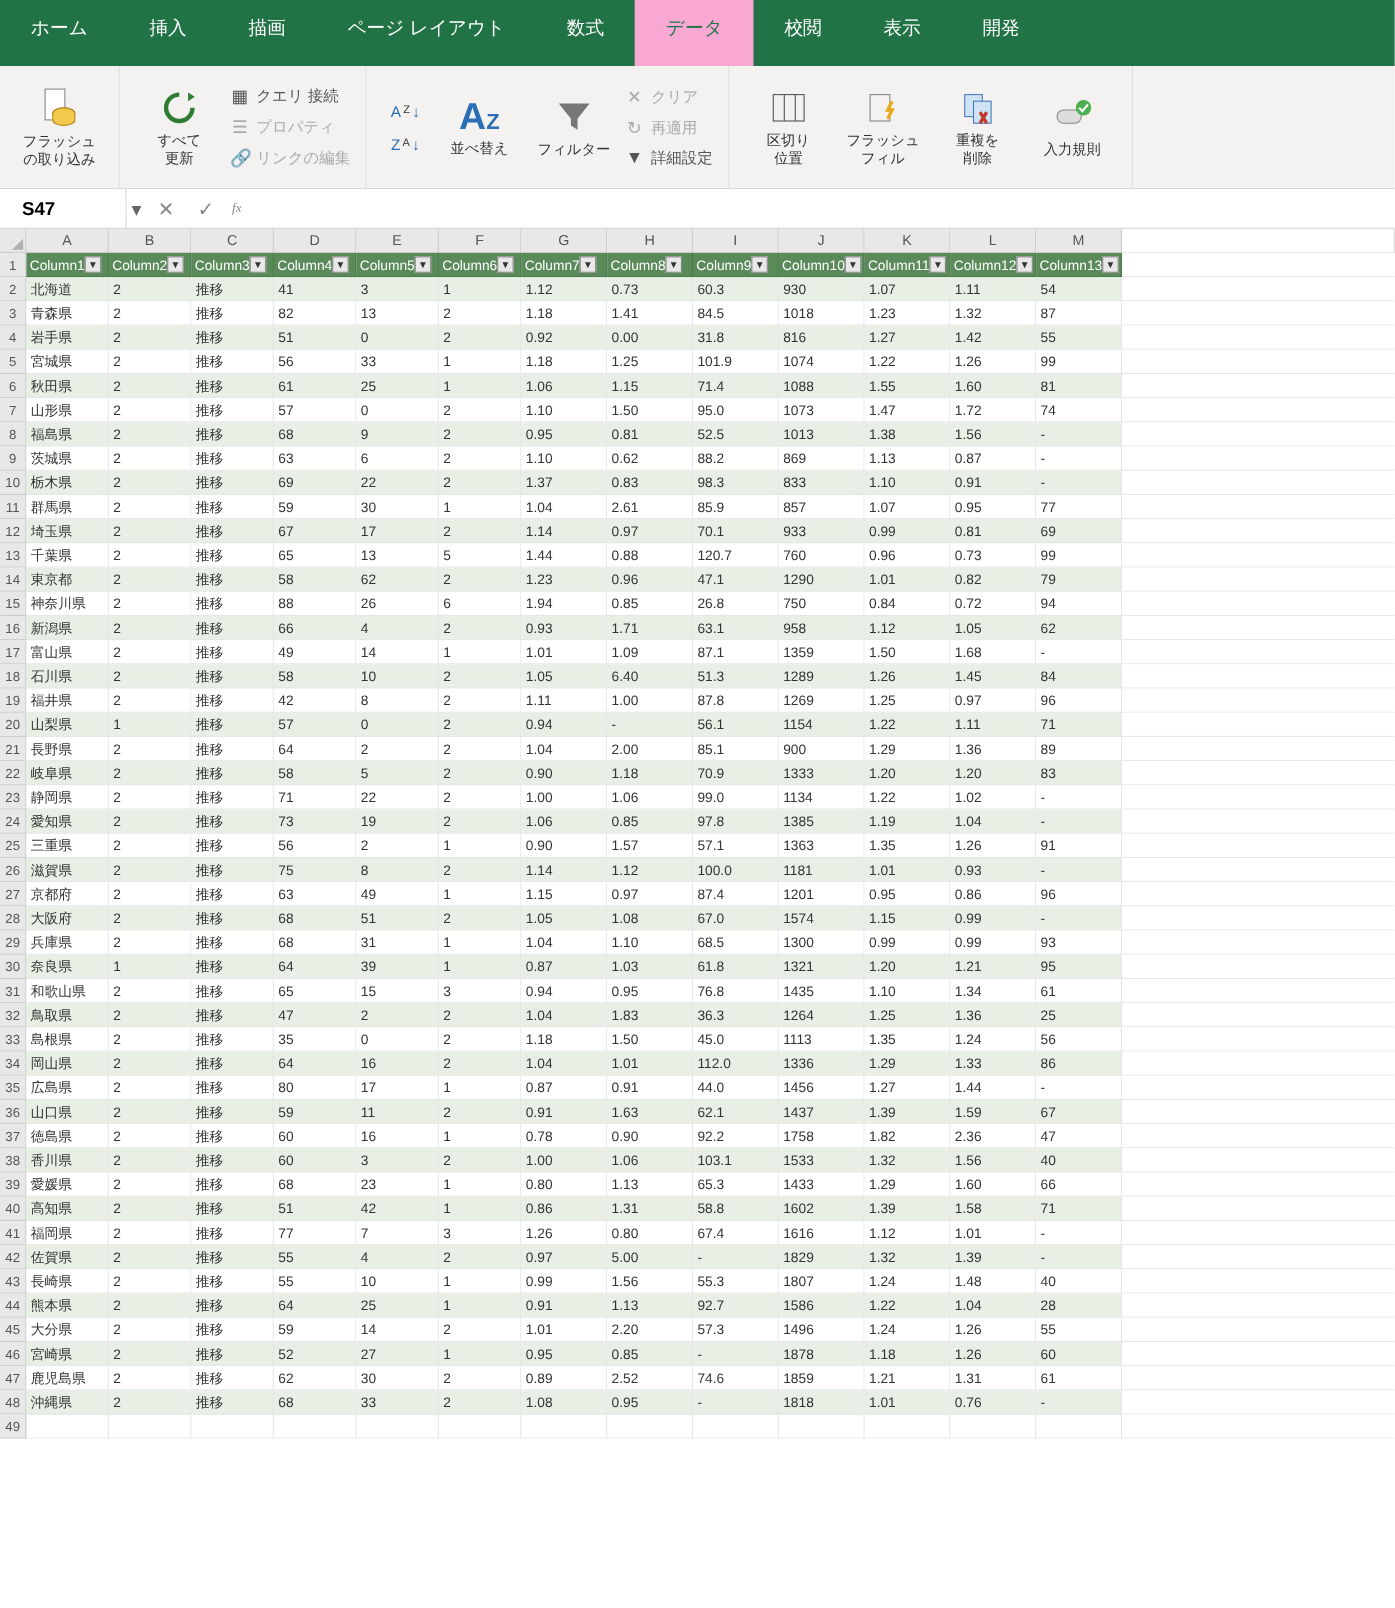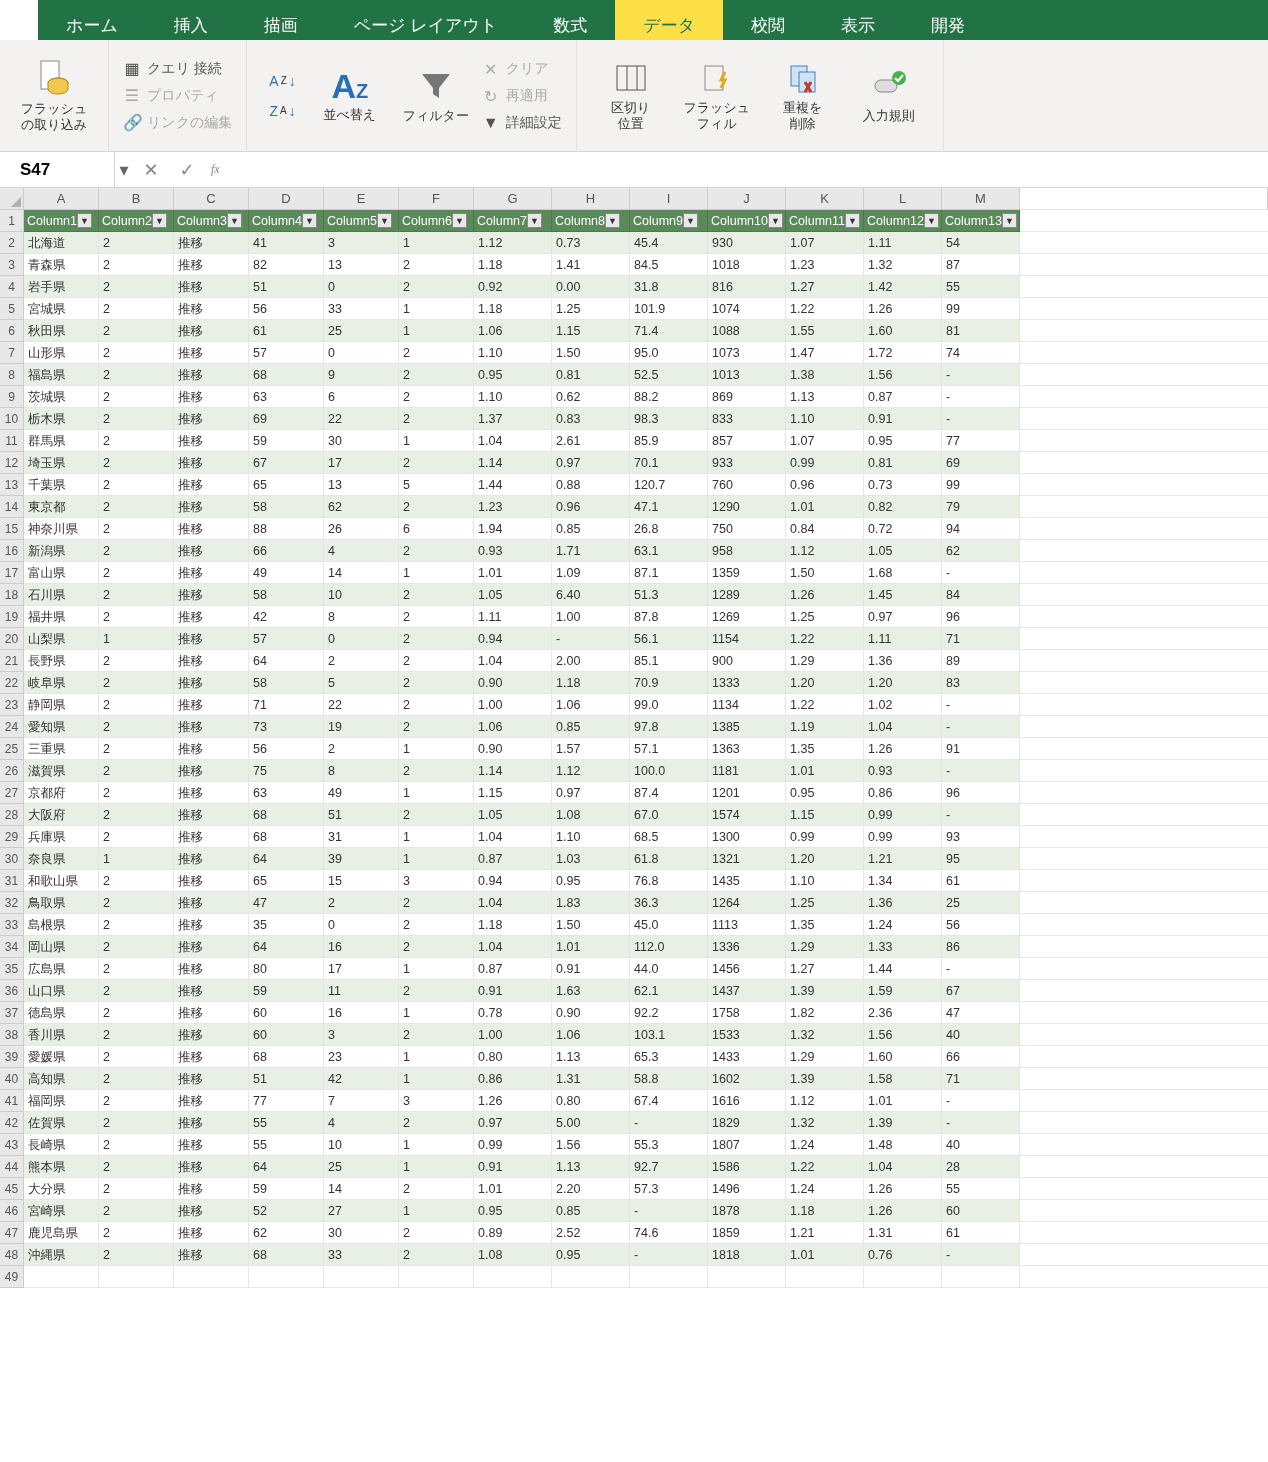--- a/index.html
+++ b/index.html
@@ -1,21 +1,21 @@
 <!DOCTYPE html>
 <html><head>
 <meta charset="utf-8">
 <style>
   * { box-sizing: border-box; margin: 0; padding: 0; font-family: "Meiryo", "Hiragino Sans", sans-serif; }
   body { background: #fff; font-size: 13px; color: #333; width: 1268px; }
   
   
-  .ribbon-tabs { background: #217346; display: flex; height: 40px; margin-left: 38px; }
+  .ribbon-tabs { background: #217346; display: flex; height: 60px; }
   .ribbon-tab { color: #fff; padding: 14px 28px; font-size: 17px; cursor: pointer; }
-  .ribbon-tab.active { background: #fde047; color: #217346; }
+  .ribbon-tab.active { background: #f9a8d4; color: #217346; }
   
   
   .ribbon { background: #f3f2f1; display: flex; height: 112px; border-bottom: 1px solid #d4d4d4; }
   .ribbon-group { display: flex; align-items: center; padding: 6px 14px; border-right: 1px solid #e0e0e0; gap: 6px; }
   .big-btn { display: flex; flex-direction: column; align-items: center; justify-content: center; width: 80px; height: 100px; cursor: pointer; gap: 4px; text-align: center; font-size: 13px; line-height: 1.2; }
   .big-btn .ic { font-size: 36px; line-height: 1; }
   .small-btn-col { display: flex; flex-direction: column; gap: 8px; }
   .small-btn { display: flex; align-items: center; gap: 6px; font-size: 14px; color: #555; cursor: pointer; white-space: nowrap; }
   .small-btn .ic { width: 18px; text-align: center; font-size: 16px; }
   .disabled { color: #aaa; }
@@ -82,20 +82,30 @@
             <ellipse cx="23" cy="24" rx="10" ry="5" fill="#f2c94c" stroke="#b58a1e"></ellipse>
             <ellipse cx="23" cy="24" rx="10" ry="5" fill="none" stroke="#b58a1e"></ellipse>
             <path d="M13 24 v6 a10 5 0 0 0 20 0 v-6" fill="#f2c94c" stroke="#b58a1e"></path>
           </svg>
       </span>
       <span style="white-space:pre-line">フラッシュ
 の取り込み</span>
     </div>
   </div>
   <div class="ribbon-group">
+    <div class="big-btn">
+      <span class="ic">
+        <svg width="36" height="36" viewBox="0 0 36 36">
+            <path d="M18 6 a12 12 0 1 0 12 12" fill="none" stroke="#2e7d32" stroke-width="4"></path>
+            <path d="M26 4 l6 4 -6 4 z" fill="#2e7d32"></path>
+          </svg>
+      </span>
+      <span style="white-space:pre-line">すべて
+更新</span>
+    </div>
     <div class="small-btn-col">
       <div class="small-btn">
           <span class="ic">▦</span>
           <span>クエリ 接続</span>
         </div>
       <div class="small-btn disabled">
           <span class="ic">☰</span>
           <span>プロパティ</span>
         </div>
       <div class="small-btn disabled">
@@ -279,21 +289,21 @@
       <div class="row band-even">
         <div class="row-head">2</div>
         <div class="cell cA">北海道</div>
         <div class="cell cB">2</div>
         <div class="cell cC">推移</div>
         <div class="cell cD">41</div>
         <div class="cell cE">3</div>
         <div class="cell cF">1</div>
         <div class="cell cG">1.12</div>
         <div class="cell cH">0.73</div>
-        <div class="cell cI">45.4</div>
+        <div class="cell cI">60.3</div>
         <div class="cell cJ">930</div>
         <div class="cell cK">1.07</div>
         <div class="cell cL">1.11</div>
         <div class="cell cM">54</div>
         <div class="rest"></div>
       </div>
       <div class="row band-odd">
         <div class="row-head">3</div>
         <div class="cell cA">青森県</div>
         <div class="cell cB">2</div>

